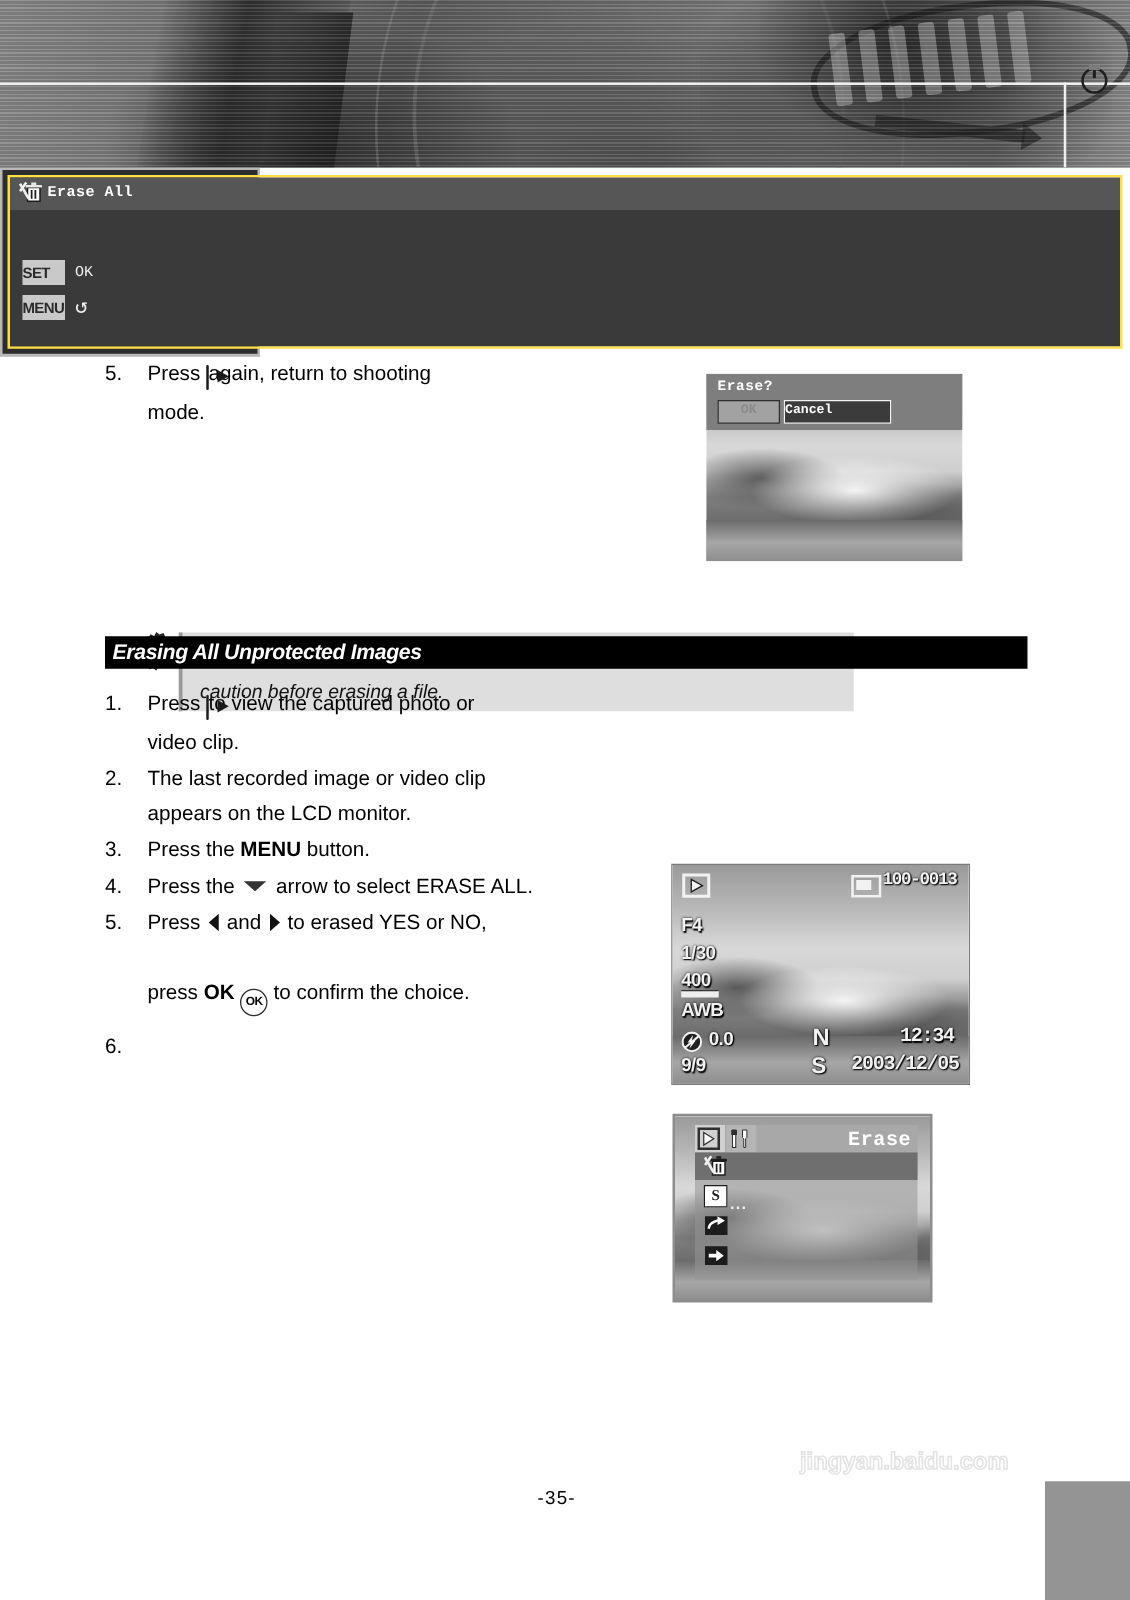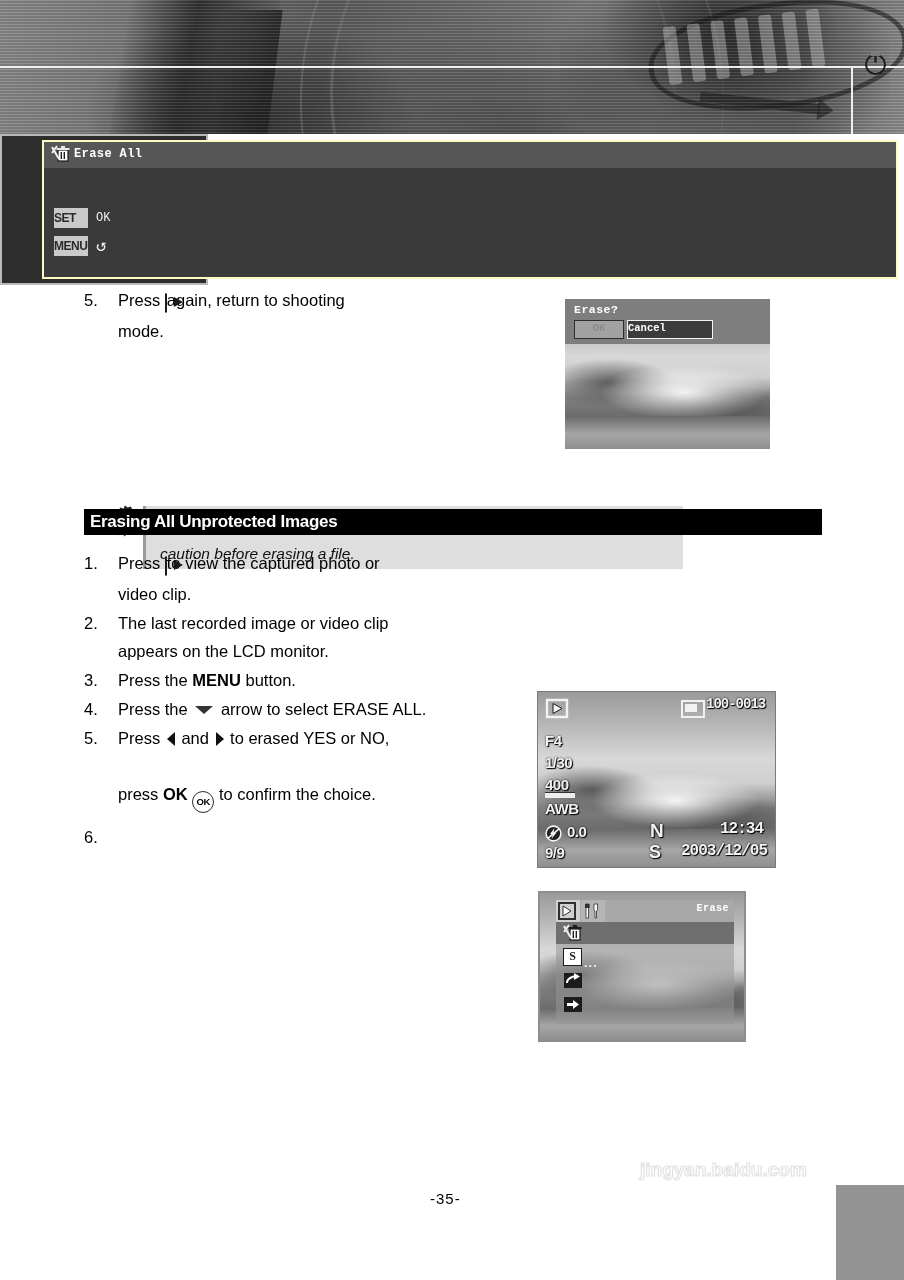--- a/index.html
+++ b/index.html
@@ -86,21 +86,21 @@
 
   
   .note{position:absolute;left:143px;top:372px;width:537px;height:63px;
     background:#dedede;border-left:3px solid #9a9a9a;}
   .note p{margin:0;padding:0 14px;font-style:italic;font-size:15.5px;line-height:32px;color:#111;}
   .note-icon{position:absolute;left:108px;top:370px;width:34px;height:34px;}
 
   
   .section-head{position:absolute;left:84px;top:375px;width:738px;height:26px;background:#000;}
   .section-head span{color:#fff;font-size:17px;font-weight:bold;line-height:26px;padding-left:6px;
-    letter-spacing:-.3px;display:block;}
+    letter-spacing:-.3px;display:block;font-style:italic;}
 
   
   .lcd{position:absolute;overflow:hidden;}
   .sky{position:absolute;inset:0;
     background:
       radial-gradient(ellipse 120px 40px at 58% 62%, rgba(250,250,250,.95) 0%, rgba(250,250,250,0) 70%),
       radial-gradient(ellipse 90px 34px at 22% 56%, rgba(80,80,80,.9) 0%, rgba(120,120,120,0) 72%),
       radial-gradient(ellipse 130px 30px at 72% 72%, rgba(70,70,70,.75) 0%, rgba(110,110,110,0) 74%),
       linear-gradient(to bottom,#9a9a9a 0%,#b5b5b5 18%,#d8d8d8 38%,#cfcfcf 52%,#7f7f7f 66%,#6d6d6d 78%,#9b9b9b 86%,#888 100%);
   }
@@ -124,32 +124,32 @@
   
   #lcd-play{left:537px;top:557px;width:237px;height:175px;border:1px solid #7a7a7a;}
   .osd{position:absolute;color:#f2f2f2;font-family:"Liberation Sans",sans-serif;font-weight:bold;
     font-size:15px;text-shadow:0 0 2px #000,1px 1px 1px #000;letter-spacing:-.5px;}
   .osd-num{font-family:"Liberation Mono",monospace;font-size:14px;letter-spacing:-1px;}
 
   
   #lcd-menu{left:538px;top:757px;width:204px;height:147px;border:2px solid #8d8d8d;}
   .menu-head{position:absolute;left:16px;top:7px;width:178px;height:22px;background:#a8a8a8;}
   .menu-head .mtitle{position:absolute;right:5px;top:3px;font-family:"Liberation Mono",monospace;
-    font-size:10px;font-weight:bold;color:#fff;letter-spacing:.5px;}
+    font-size:16px;font-weight:bold;color:#fff;letter-spacing:.5px;}
   .tab{position:absolute;top:0;width:24px;height:22px;}
   .tab.t1{left:0;background:#d0d0d0;}
   .tab.t2{left:25px;background:#b5b5b5;}
   .menu-body{position:absolute;left:16px;top:29px;width:178px;height:102px;background:rgba(150,150,150,.55);}
   .menu-row{position:absolute;left:0;width:178px;height:22px;}
   .menu-row.sel{background:#6f6f6f;}
   .menu-dots{position:absolute;font-size:13px;color:#f0f0f0;font-weight:bold;letter-spacing:1px;}
 
   
   #lcd-all{left:538px;top:932px;width:204px;height:147px;background:#2d2d2d;border:2px solid #b9b9b9;}
-  #lcd-all .inner{position:absolute;left:6px;top:6px;right:6px;bottom:6px;border:2px solid #fef9c3;margin-left:36px;}
+  #lcd-all .inner{position:absolute;left:6px;top:6px;right:6px;bottom:6px;border:2px solid #fde047;}
   .all-head{position:absolute;left:0;top:0;right:0;height:26px;background:#565656;}
   .all-title{position:absolute;left:30px;top:5px;font-family:"Liberation Mono",monospace;font-size:12px;
     font-weight:bold;color:#fff;letter-spacing:.4px;}
   .all-body{position:absolute;left:0;top:26px;right:0;bottom:0;background:#3a3a3a;}
   .keycap{position:absolute;background:#c9c9c9;color:#2b2b2b;font-family:"Liberation Sans",sans-serif;
     font-weight:bold;font-size:12px;text-align:left;letter-spacing:-.5px;}
   .keylabel{position:absolute;color:#f0f0f0;font-family:"Liberation Mono",monospace;font-size:12px;}
 
   
   .page-num{position:absolute;left:430px;top:1190px;font-size:15px;letter-spacing:1px;}

